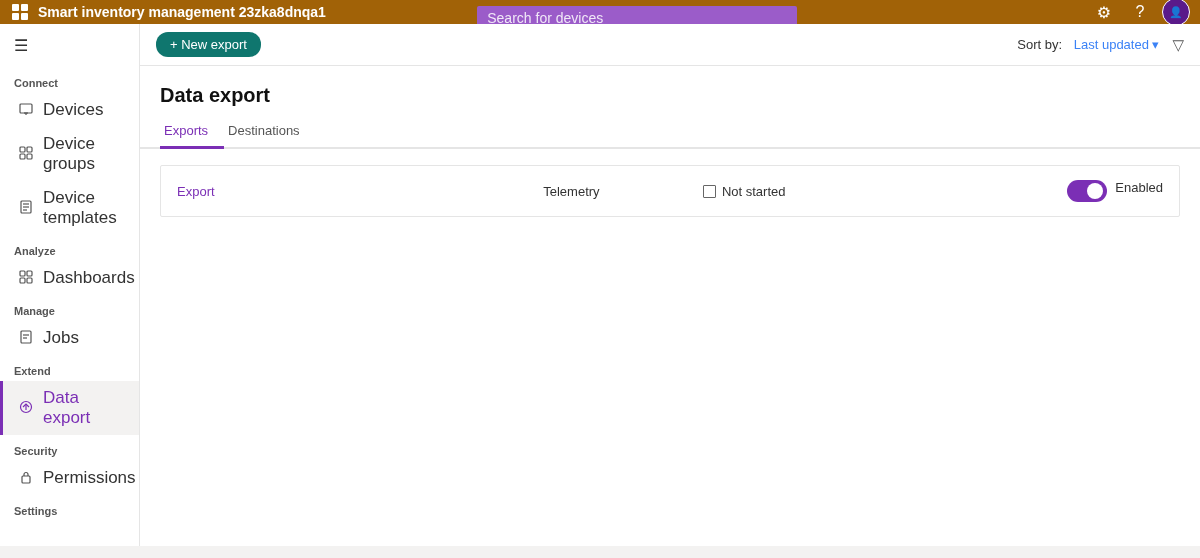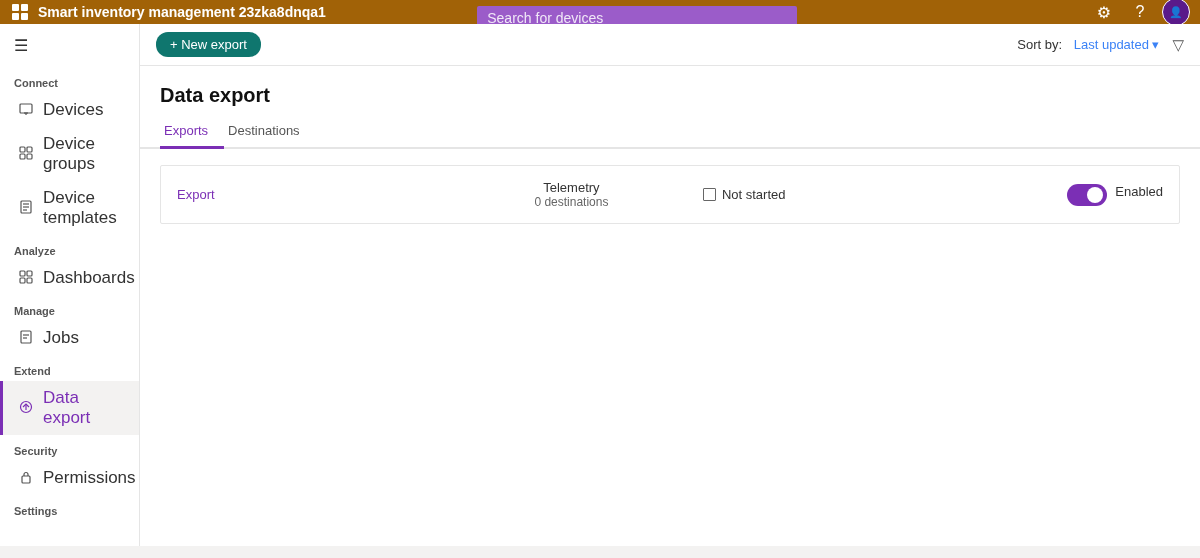--- a/index.html
+++ b/index.html
@@ -454,21 +454,20 @@
       <div class="tab">
         <span>Destinations</span>
       </div>
     </div>
 
     <div class="export-list">
       <div class="export-row">
         <div class="export-name">Export</div>
         <div class="export-telemetry">
           <div class="telemetry-label">Telemetry</div>
-          <div class="telemetry-sub">0 destinations</div>
         </div>
         <div class="export-status">
           <span class="status-checkbox"></span>
           <span>Not started</span>
         </div>
         <div class="export-toggle">
           <label class="toggle-switch">
 
             <span class="toggle-slider"></span>
           </label>

